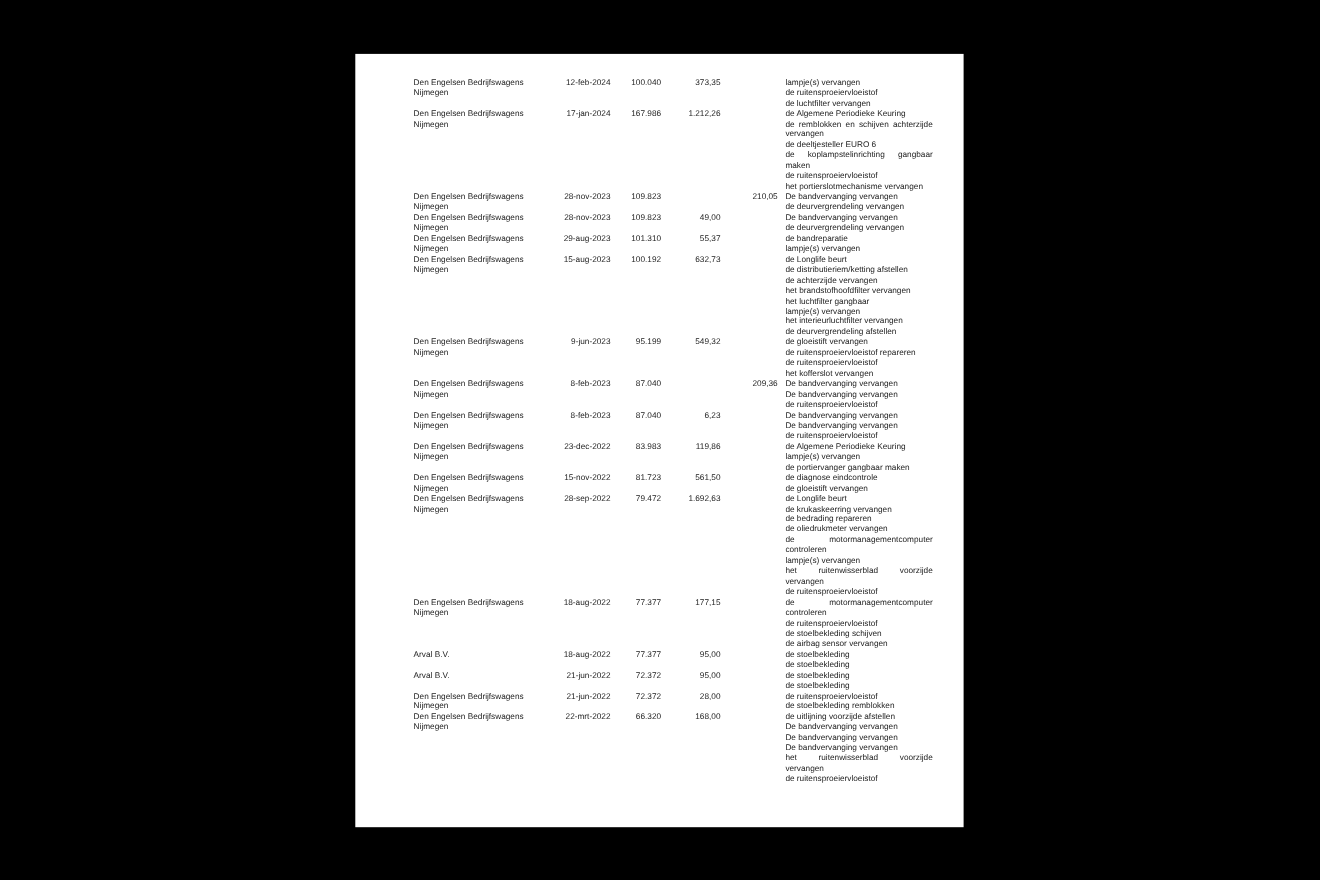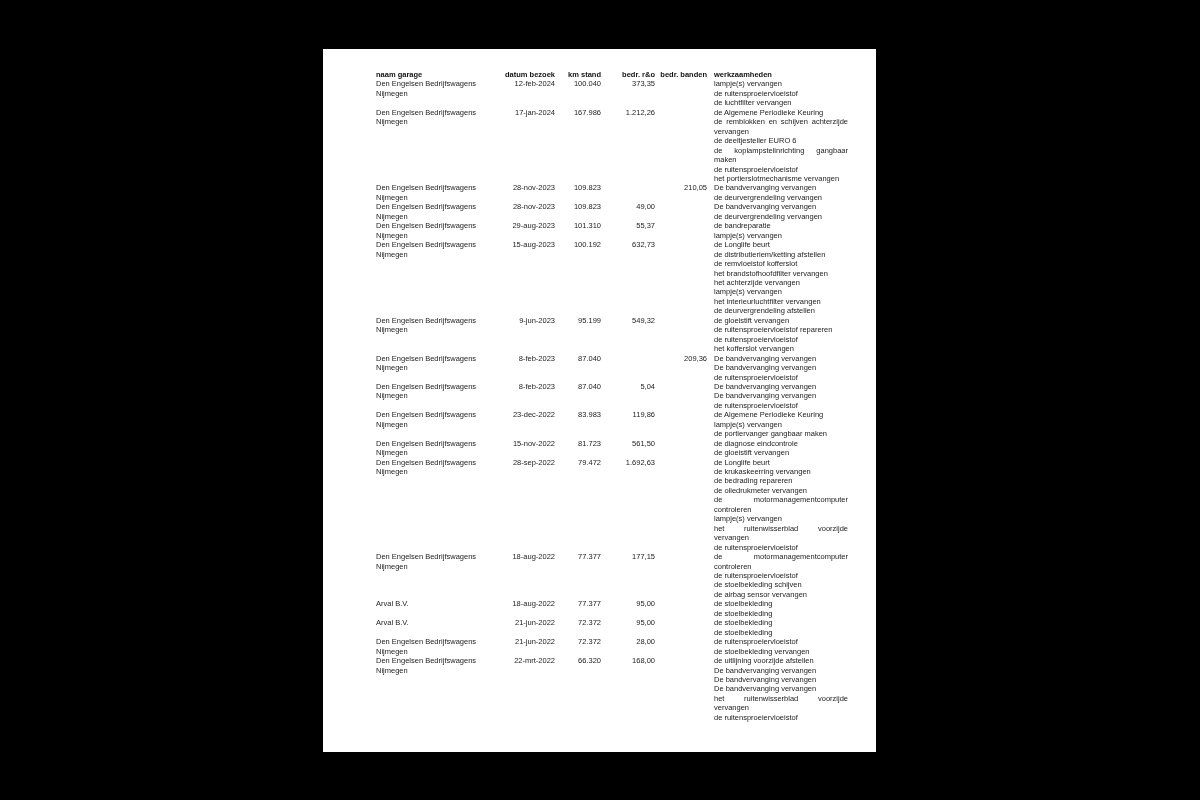--- a/index.html
+++ b/index.html
@@ -23,28 +23,20 @@
   .thead{font-weight:bold;color:#111;}
   .thead .c-werk{text-align:left;}
   .werk-item{text-align:justify;}
 </style>
 </head>
 <body>
 
 <div class="stage">
   <div class="paper">
     <div class="table">
-      <div class="row thead" id="thead">
-          <div class="cell c-garage">naam garage</div>
-          <div class="cell c-datum">datum bezoek</div>
-          <div class="cell c-km">km stand</div>
-          <div class="cell c-ro">bedr. r&amp;o</div>
-          <div class="cell c-banden">bedr. banden</div>
-          <div class="cell c-werk">werkzaamheden</div>
-        </div>
       <div id="tbody">
           <div class="row">
             <div class="cell c-garage">Den Engelsen Bedrijfswagens Nijmegen</div>
             <div class="cell c-datum">12-feb-2024</div>
             <div class="cell c-km">100.040</div>
             <div class="cell c-ro">373,35</div>
             <div class="cell c-banden"></div>
             <div class="cell c-werk">
               <div class="werk-item">lampje(s) vervangen</div>
               <div class="werk-item">de ruitensproeiervloeistof</div>
@@ -101,23 +93,23 @@
           </div>
           <div class="row">
             <div class="cell c-garage">Den Engelsen Bedrijfswagens Nijmegen</div>
             <div class="cell c-datum">15-aug-2023</div>
             <div class="cell c-km">100.192</div>
             <div class="cell c-ro">632,73</div>
             <div class="cell c-banden"></div>
             <div class="cell c-werk">
               <div class="werk-item">de Longlife beurt</div>
               <div class="werk-item">de distributieriem/ketting afstellen</div>
-              <div class="werk-item">de remvloeistof kofferslot</div>
+              <div class="werk-item">de achterzijde vervangen</div>
               <div class="werk-item">het brandstofhoofdfilter vervangen</div>
-              <div class="werk-item">het achterzijde vervangen</div>
+              <div class="werk-item">het luchtfilter gangbaar</div>
               <div class="werk-item">lampje(s) vervangen</div>
               <div class="werk-item">het interieurluchtfilter vervangen</div>
               <div class="werk-item">de deurvergrendeling afstellen</div>
             </div>
           </div>
           <div class="row">
             <div class="cell c-garage">Den Engelsen Bedrijfswagens Nijmegen</div>
             <div class="cell c-datum">9-jun-2023</div>
             <div class="cell c-km">95.199</div>
             <div class="cell c-ro">549,32</div>
@@ -138,21 +130,21 @@
             <div class="cell c-werk">
               <div class="werk-item">De bandvervanging vervangen</div>
               <div class="werk-item">De bandvervanging vervangen</div>
               <div class="werk-item">de ruitensproeiervloeistof</div>
             </div>
           </div>
           <div class="row">
             <div class="cell c-garage">Den Engelsen Bedrijfswagens Nijmegen</div>
             <div class="cell c-datum">8-feb-2023</div>
             <div class="cell c-km">87.040</div>
-            <div class="cell c-ro">5,04</div>
+            <div class="cell c-ro">6,23</div>
             <div class="cell c-banden"></div>
             <div class="cell c-werk">
               <div class="werk-item">De bandvervanging vervangen</div>
               <div class="werk-item">De bandvervanging vervangen</div>
               <div class="werk-item">de ruitensproeiervloeistof</div>
             </div>
           </div>
           <div class="row">
             <div class="cell c-garage">Den Engelsen Bedrijfswagens Nijmegen</div>
             <div class="cell c-datum">23-dec-2022</div>
@@ -229,21 +221,21 @@
             </div>
           </div>
           <div class="row">
             <div class="cell c-garage">Den Engelsen Bedrijfswagens Nijmegen</div>
             <div class="cell c-datum">21-jun-2022</div>
             <div class="cell c-km">72.372</div>
             <div class="cell c-ro">28,00</div>
             <div class="cell c-banden"></div>
             <div class="cell c-werk">
               <div class="werk-item">de ruitensproeiervloeistof</div>
-              <div class="werk-item">de stoelbekleding vervangen</div>
+              <div class="werk-item">de stoelbekleding remblokken</div>
             </div>
           </div>
           <div class="row">
             <div class="cell c-garage">Den Engelsen Bedrijfswagens Nijmegen</div>
             <div class="cell c-datum">22-mrt-2022</div>
             <div class="cell c-km">66.320</div>
             <div class="cell c-ro">168,00</div>
             <div class="cell c-banden"></div>
             <div class="cell c-werk">
               <div class="werk-item">de uitlijning voorzijde afstellen</div>

